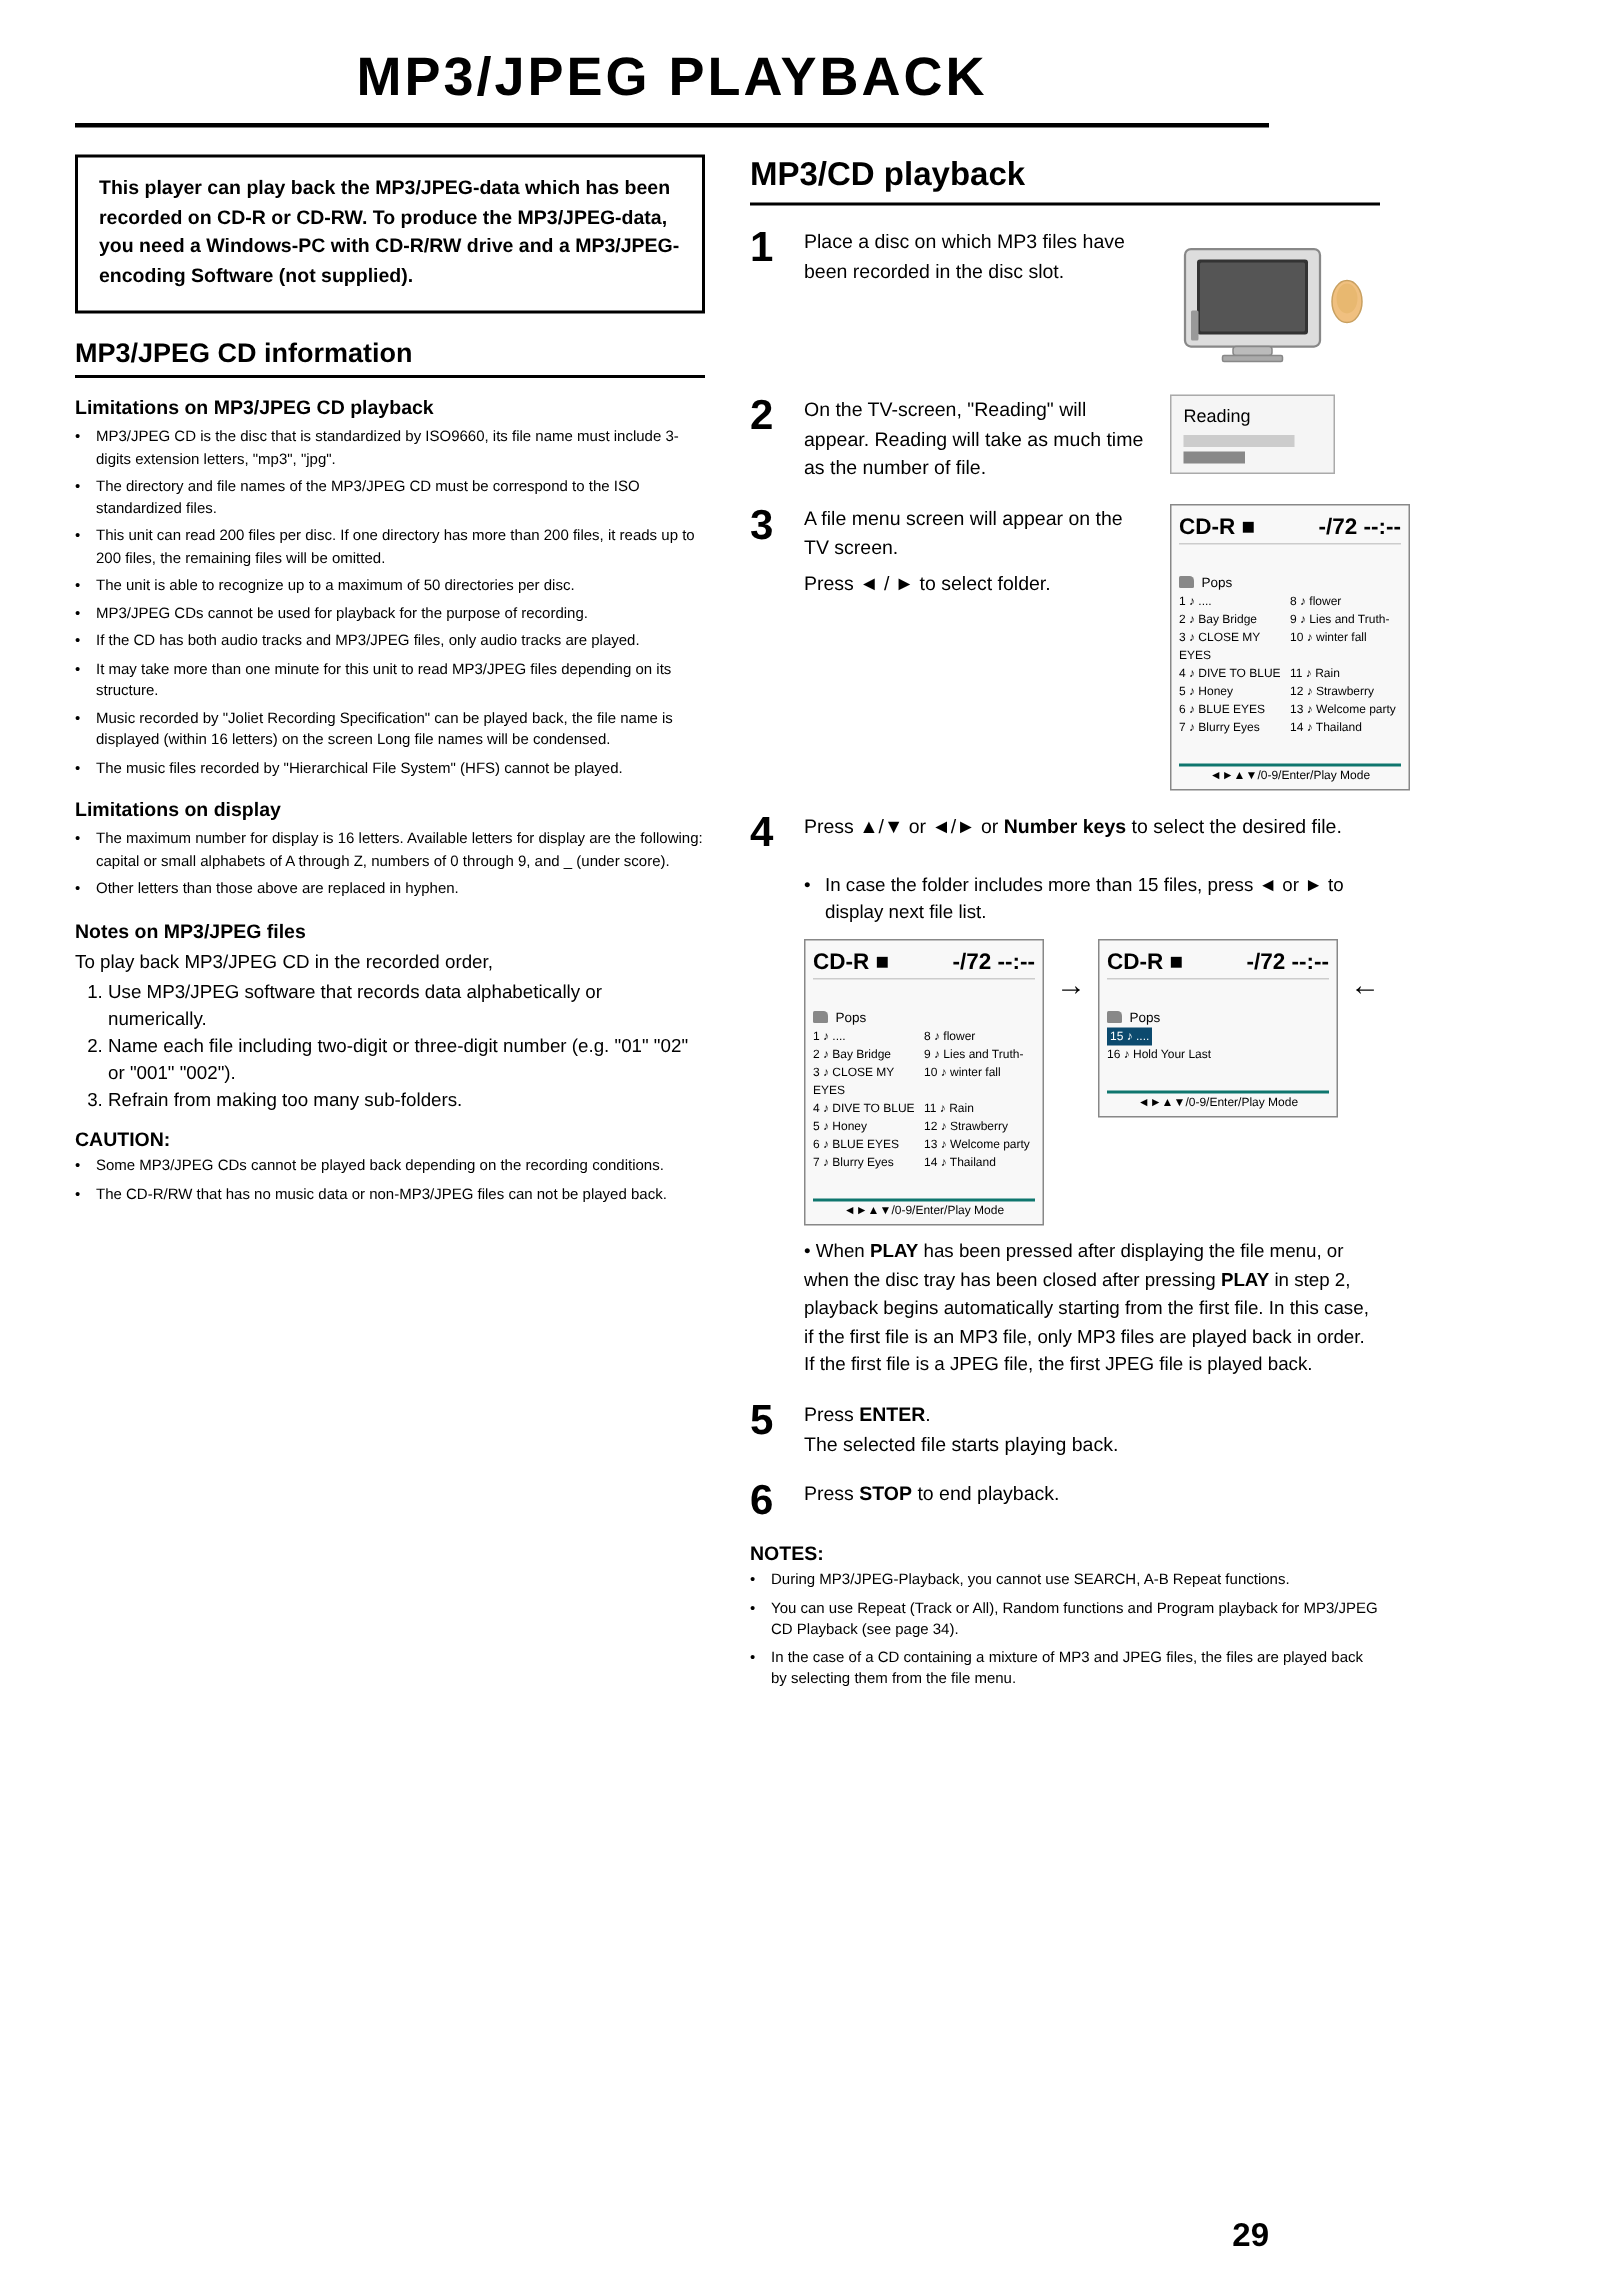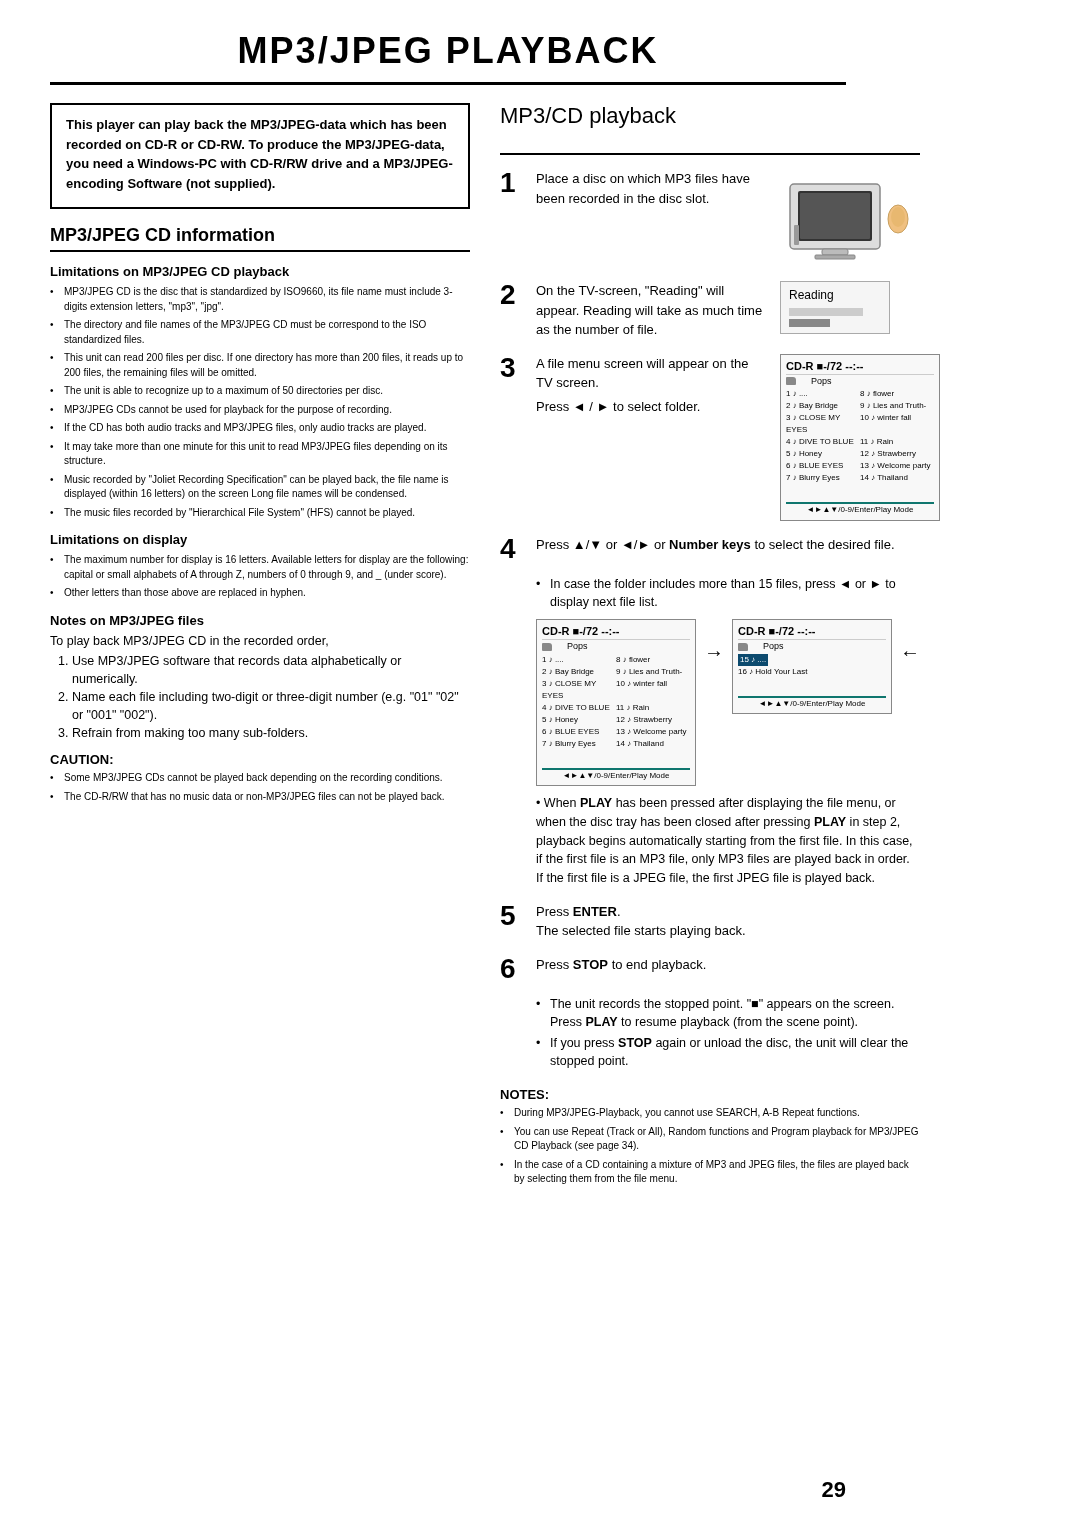--- a/index.html
+++ b/index.html
@@ -78,24 +78,24 @@
     }
     .caution-label {
       font-weight: bold;
       font-size: 13px;
       margin-top: 10px;
       margin-bottom: 4px;
     }
     
     .mp3cd-title {
       font-size: 22px;
-      font-weight: normal;
+      font-weight: bold;
       margin-bottom: 14px;
       border-bottom: 2px solid #000;
-      padding-bottom: 24px;
+      padding-bottom: 6px;
     }
     .step-row {
       display: flex;
       gap: 12px;
       margin-bottom: 14px;
       align-items: flex-start;
     }
     .step-num {
       font-size: 28px;
       font-weight: bold;
@@ -127,30 +127,30 @@
     .cd-screen {
       border: 1px solid #888;
       background: #f8f8f8;
       padding: 4px 5px;
       width: 160px;
       font-size: 9px;
       line-height: 1.4;
     }
     .cd-screen .cd-header {
       display: flex;
-      justify-content: flex-start;
-      font-size: 11px;
+      justify-content: space-between;
+      font-size: 15px;
       border-bottom: 1px solid #ccc;
-      margin-bottom: 0;
+      margin-bottom: 19px;
       font-weight: bold;
     }
     .cd-screen .folder-row {
       display: flex;
       align-items: center;
-      gap: 15px;
+      gap: 5px;
       font-size: 9px;
       margin-bottom: 1px;
     }
     .cd-screen .nav-bar {
       border-top: 2px solid #0f766e;
       margin-top: 18px;
       font-size: 8px;
       text-align: center;
     }
     
@@ -403,24 +403,20 @@
         </div>
       </div>
 
       <div class="step-row" style="flex-direction:column;">
         <div style="display:flex;gap:12px;">
           <div class="step-num">6</div>
           <div class="step-content">
             Press <b>STOP</b> to end playback.
           </div>
         </div>
-        <div style="padding-left:36px;">
-          <div class="step-bullet">The unit records the stopped point. "■" appears on the screen. Press <b>PLAY</b> to resume playback (from the scene point).</div>
-          <div class="step-bullet">If you press <b>STOP</b> again or unload the disc, the unit will clear the stopped point.</div>
-        </div>
       </div>
 
       <div class="notes-section">
         <div class="notes-label">NOTES:</div>
         <ul class="bullet-list">
           <li>During MP3/JPEG-Playback, you cannot use SEARCH, A-B Repeat functions.</li>
           <li>You can use Repeat (Track or All), Random functions and Program playback for MP3/JPEG CD Playback (see page 34).</li>
           <li>In the case of a CD containing a mixture of MP3 and JPEG files, the files are played back by selecting them from the file menu.</li>
         </ul>
       </div>

